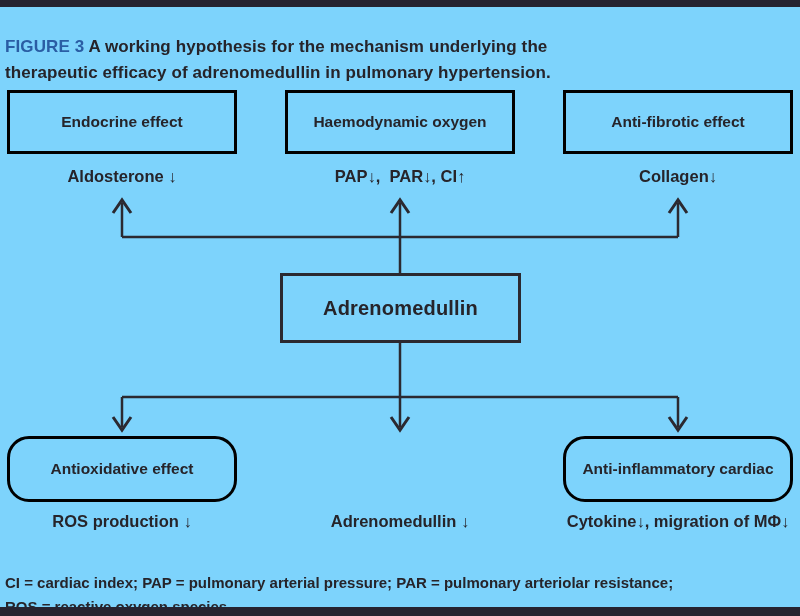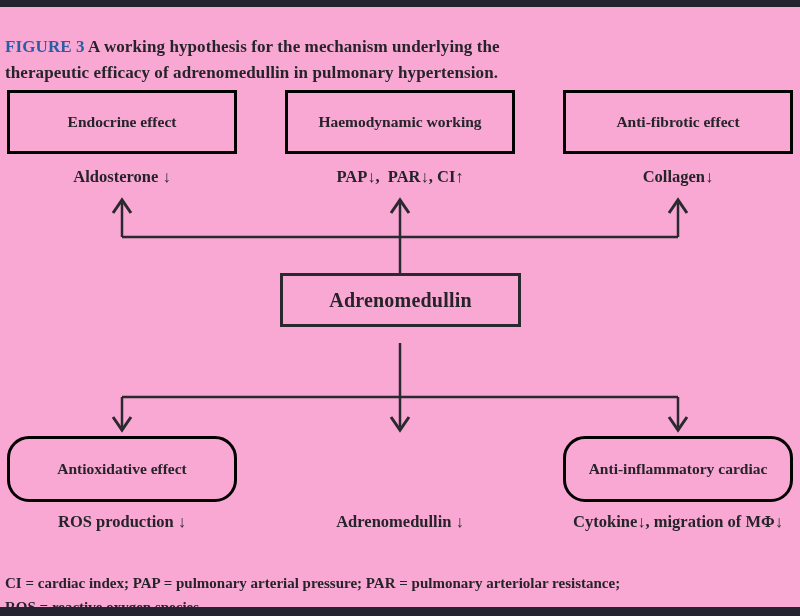--- a/index.html
+++ b/index.html
@@ -3,22 +3,22 @@
 <meta charset="utf-8">
 <style>
   html, body {
     margin: 0;
     padding: 0;
   }
   #figure {
     position: relative;
     width: 800px;
     height: 616px;
-    background: #f9a8d4;
-    font-family: Liberation Serif, serif;
+    background: #7dd3fc;
+    font-family: Liberation Sans, sans-serif;
     overflow: hidden;
   }
   .bar {
     position: absolute;
     left: 0;
     width: 800px;
     background: #262330;
   }
   .bar.top { top: 0; height: 7px; }
   .bar.bottom { top: 607px; height: 9px; }
@@ -56,21 +56,21 @@
   .row-bottom { top: 436px; height: 66px; border-radius: 22px; }
   .col-left  { left: 7px; }
   .col-mid   { left: 285px; }
   .col-right { left: 563px; }
 
   .center-box {
     position: absolute;
     left: 280px;
     top: 273px;
     width: 241px;
-    height: 54px;
+    height: 70px;
     border: 3px solid #2b2930;
     box-sizing: border-box;
     display: flex;
     align-items: center;
     justify-content: center;
     font-size: 20px;
     font-weight: bold;
     color: #26242a;
     letter-spacing: 0.2px;
   }
@@ -141,21 +141,21 @@
       <path d="M113,417 L122,430 L131,417" stroke-width="3"></path>
       <path d="M391,417 L400,430 L409,417" stroke-width="3"></path>
       <path d="M669,417 L678,430 L687,417" stroke-width="3"></path>
     </g>
   </svg>
 
   <div class="effect-box row-top col-left">
     <span>Endocrine effect</span>
   </div>
   <div class="effect-box row-top col-mid">
-    <span>Haemodynamic working</span>
+    <span>Haemodynamic oxygen</span>
   </div>
   <div class="effect-box row-top col-right">
     <span>Anti-fibrotic effect</span>
   </div>
 
   <div class="sub-label sub-top c-left">Aldosterone ↓</div>
   <div class="sub-label sub-top c-mid">PAP↓,  PAR↓, CI↑</div>
   <div class="sub-label sub-top c-right">Collagen↓</div>
 
   <div class="center-box">

